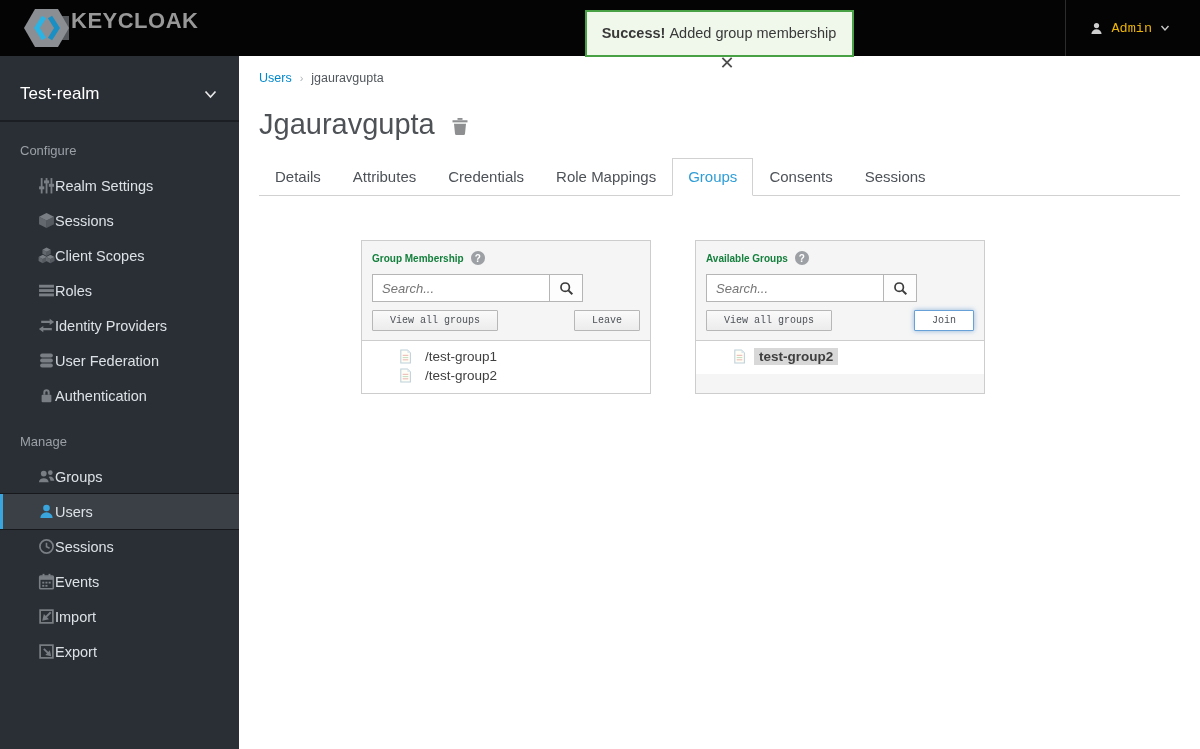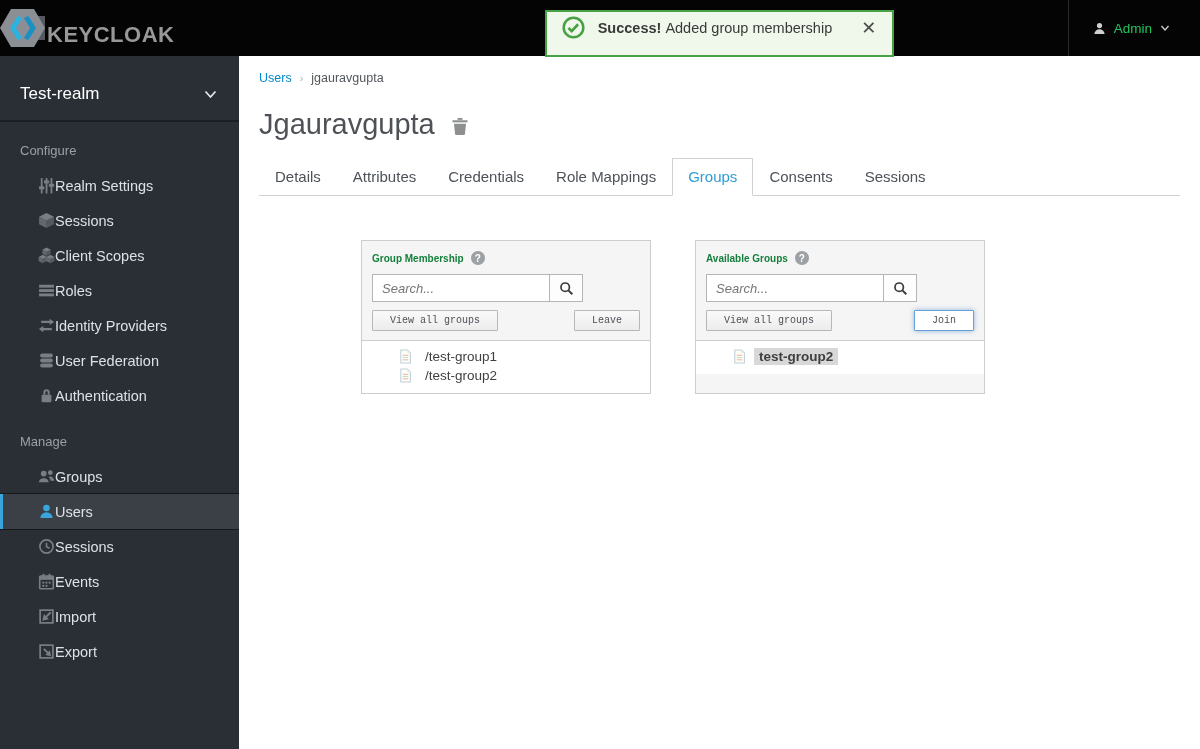--- a/index.html
+++ b/index.html
@@ -6,32 +6,32 @@
   html,body { width:1200px; height:749px; }
   body {
     font-family: "Liberation Sans", "DejaVu Sans", sans-serif;
     position: relative; overflow: hidden; background:#fff; color:#333;
   }
   svg { display:block; }
 
   
   .topbar { position:absolute; top:0; left:0; right:0; height:56px; background:#040404;
             display:flex; align-items:center; justify-content:space-between; z-index:5; }
-  .brand { display:flex; align-items:flex-end; gap:1px; }
+  .brand { display:flex; align-items:flex-start; padding-left:24px; gap:1px; }
   .brand-text { font-size:22px; font-weight:bold; color:#989898; letter-spacing:.5px; }
   .admin-menu { height:56px; display:flex; align-items:center; gap:8px;
                 padding:0 30px 0 24px; border-left:1px solid #2c2c2c; cursor:pointer; }
-  .admin-label { color:#22c55e; font-size:13.5px; }
+  .admin-label { color:#eab308; font-size:13.5px;font-family:Liberation Mono, monospace; }
 
   
   .alert-wrap { position:absolute; left:239px; right:0; top:10px; display:flex;
                 justify-content:center; z-index:20; pointer-events:none; }
   .alert { pointer-events:auto; background:#f0f8ec; border:2px solid #49a146; height:47px;
            display:flex; align-items:center; padding:0 16px 12px 15px; gap:13px;
-           font-size:14.5px; color:#393939; }
+           font-size:14.5px; color:#393939;flex-direction:column; }
   .alert .close-x { font-size:18px; font-weight:bold; color:#4d4d4d; margin-left:16px; cursor:pointer; line-height:1; }
 
   
   .sidebar { position:absolute; top:56px; left:0; bottom:0; width:239px; background:#2a2f36; }
   .realm-selector { height:66px; display:flex; align-items:center; justify-content:space-between;
                     padding:12px 22px 0 20px; color:#fff; font-size:17px; cursor:pointer;
                     border-bottom:2px solid #1b1f24; }
   .side-section-label { color:#9aa0a6; font-size:13px; padding:21px 20px 10px; }
   .side-item { height:35px; display:flex; align-items:center; cursor:pointer;
                color:#dce1e6; font-size:14.5px; padding-left:35px; border-left:3px solid transparent; }

